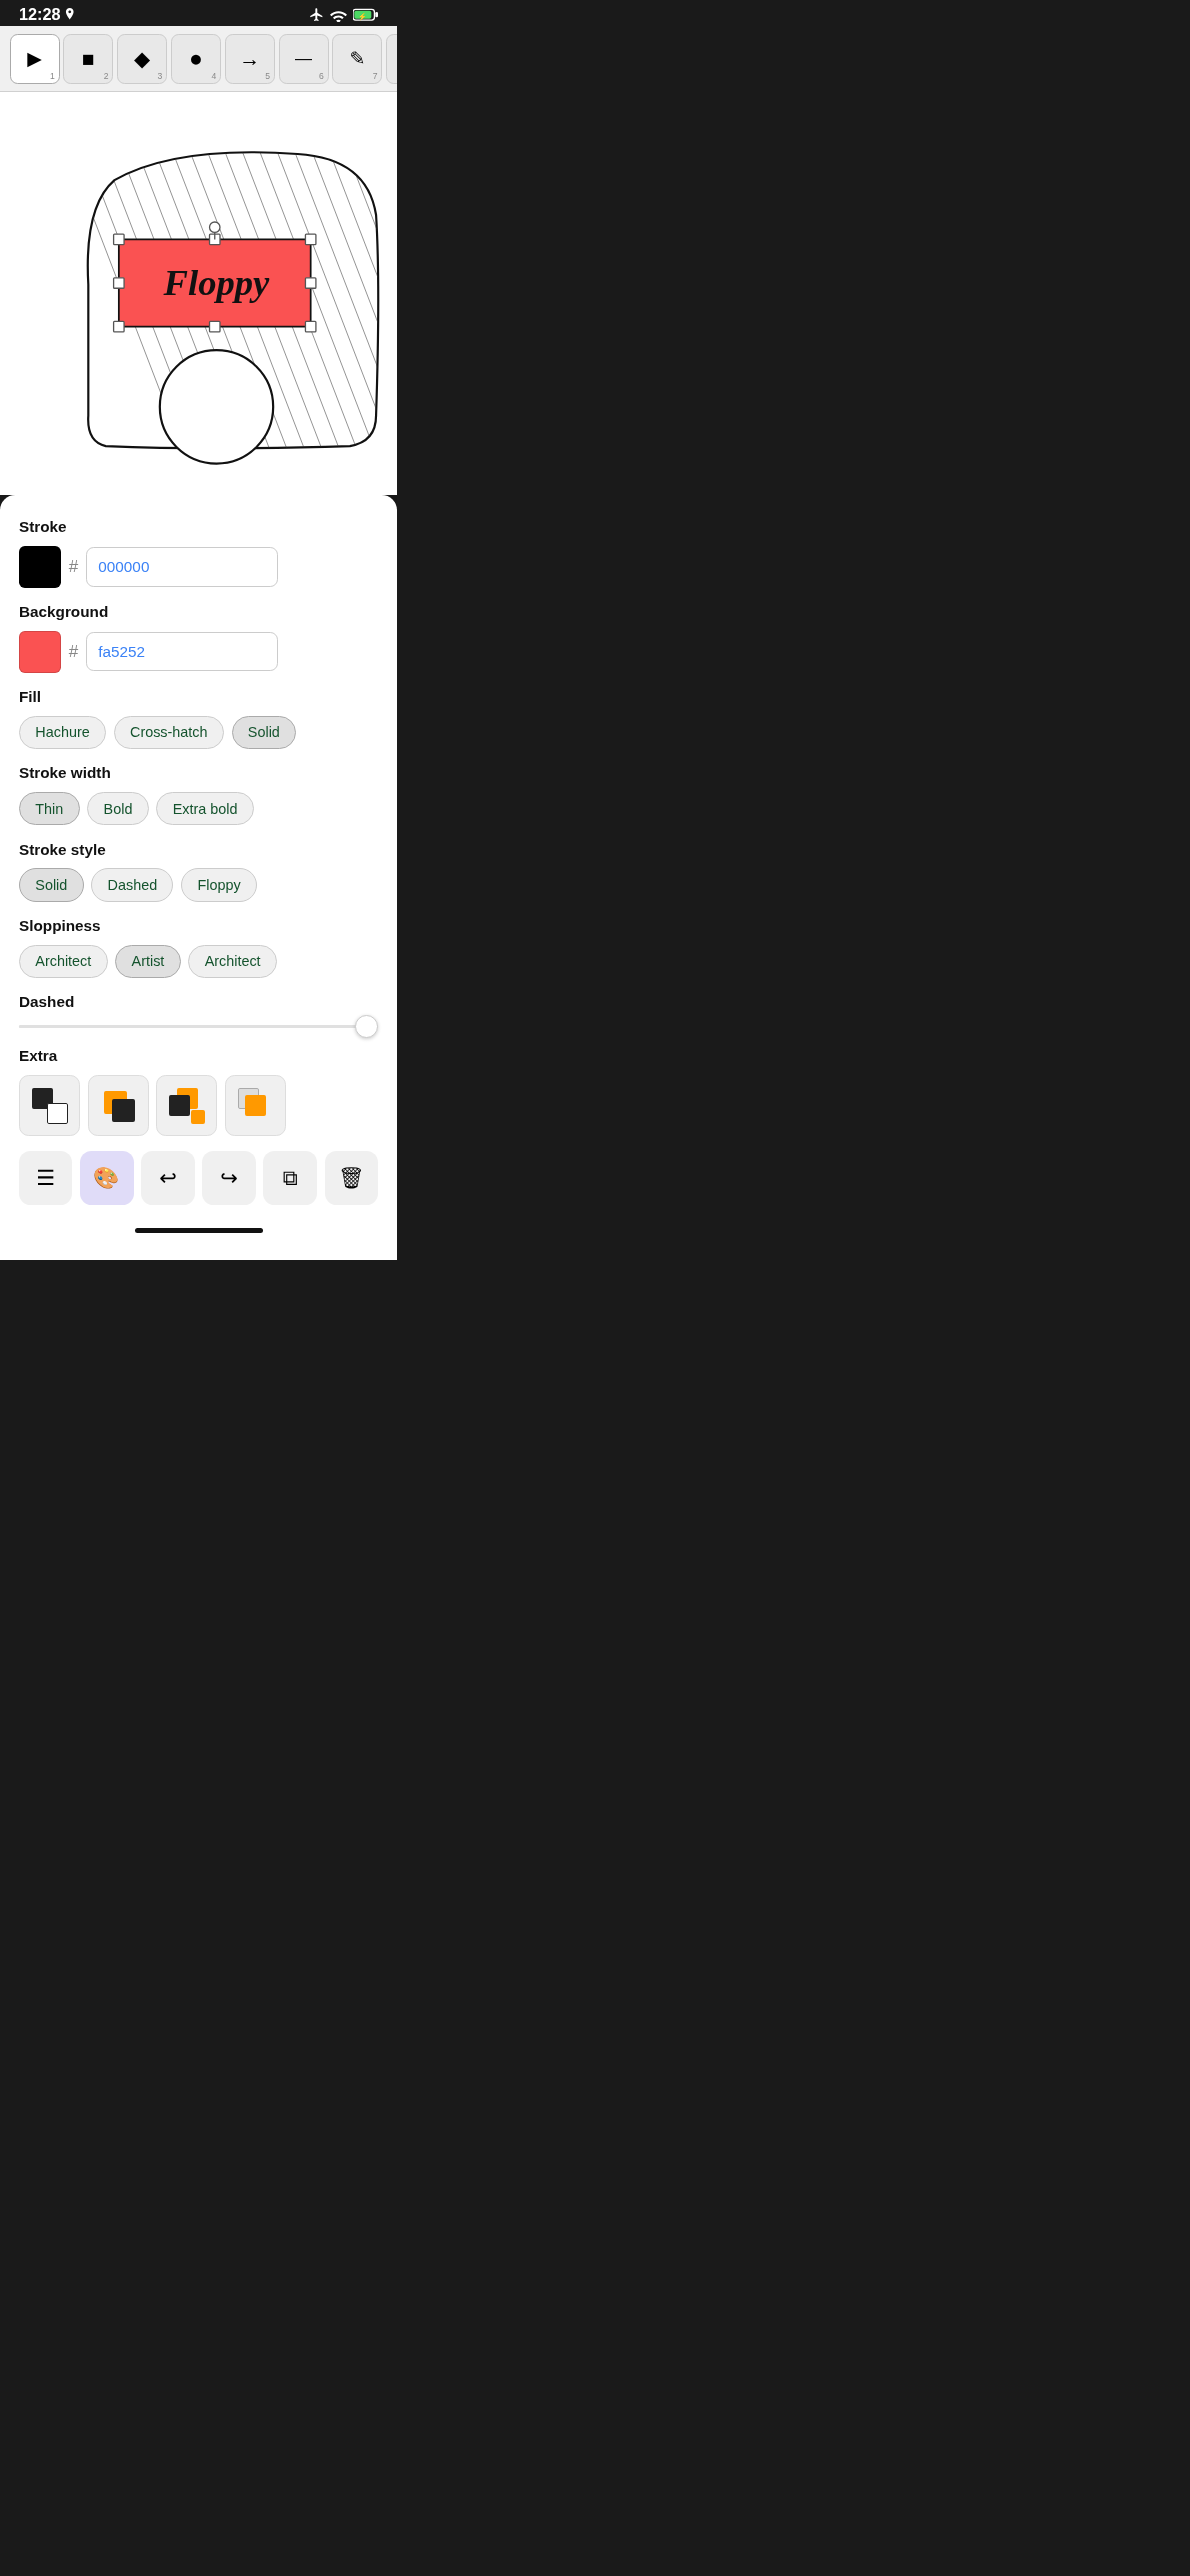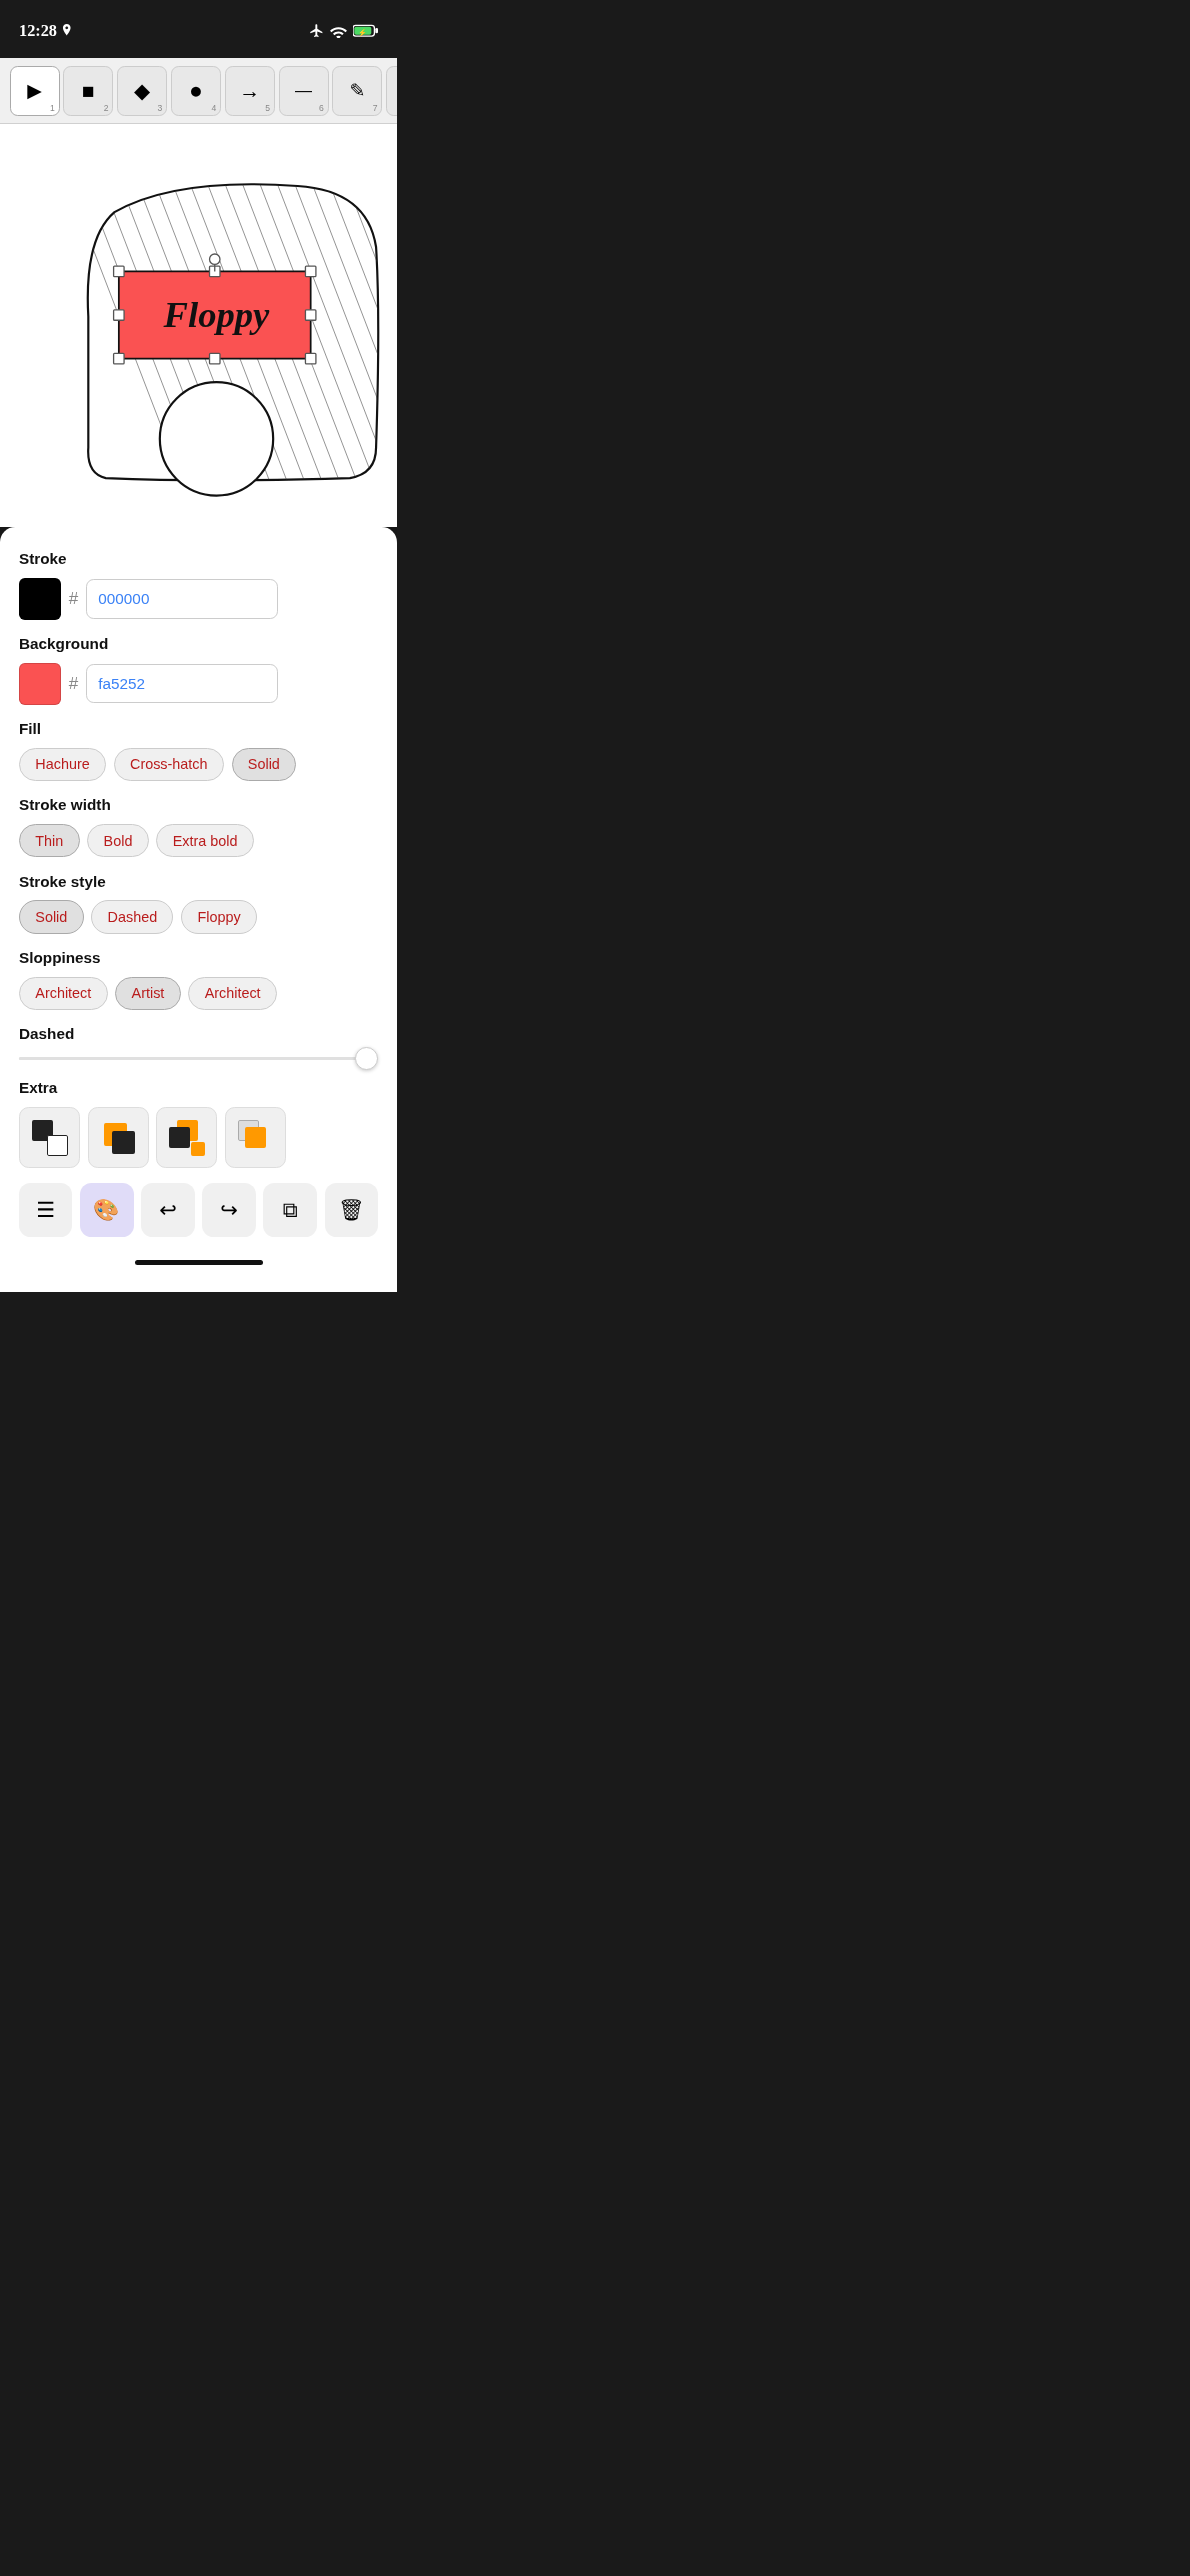--- a/index.html
+++ b/index.html
@@ -12,22 +12,21 @@
       overflow-x: hidden;
     }
 
     
     .status-bar {
       background: #1a1a1a;
       display: flex;
       justify-content: space-between;
       align-items: center;
       padding: 11.5px 19px 7.7px;
-      height: 58px;
-      font-family: Liberation Serif, serif;
+      height: 26px;
     }
     .status-time {
       color: white;
       font-size: 16.3px;
       font-weight: 600;
       display: flex;
       align-items: center;
       gap: 3.8px;
     }
     .status-icons {
@@ -141,21 +140,21 @@
       gap: 7.7px;
       flex-wrap: wrap;
       margin-bottom: 15.3px;
     }
     .chip {
       padding: 7.7px 15.3px;
       border-radius: 19px;
       border: 1.4px solid #ccc;
       background: #f0f0f0;
       font-size: 14.4px;
-      color: #b91c1c;
+      color: #14532d;
       cursor: pointer;
     }
     .chip.active {
       background: #e0e0e0;
       border-color: #aaa;
     }
 
     
     .slider-container {
       margin-bottom: 19px;

